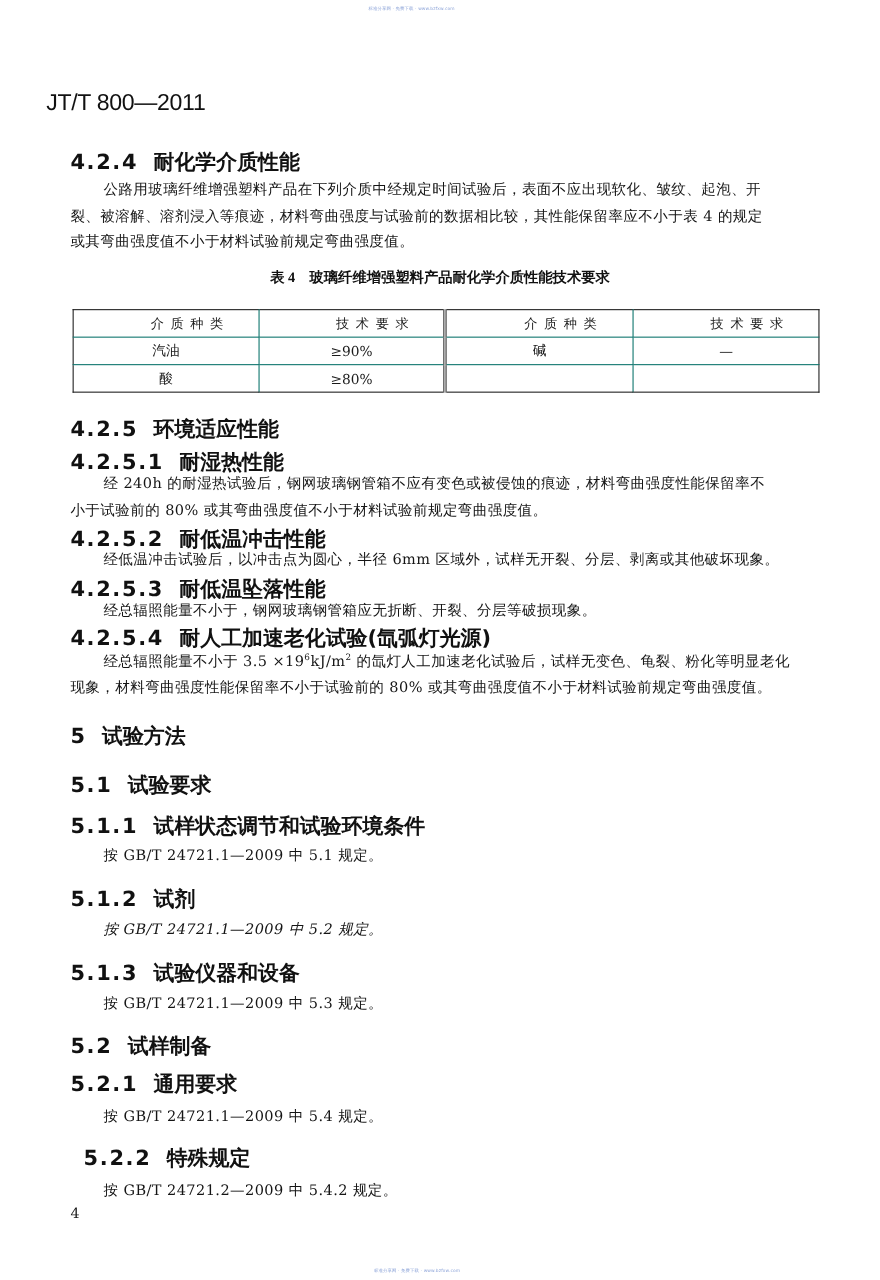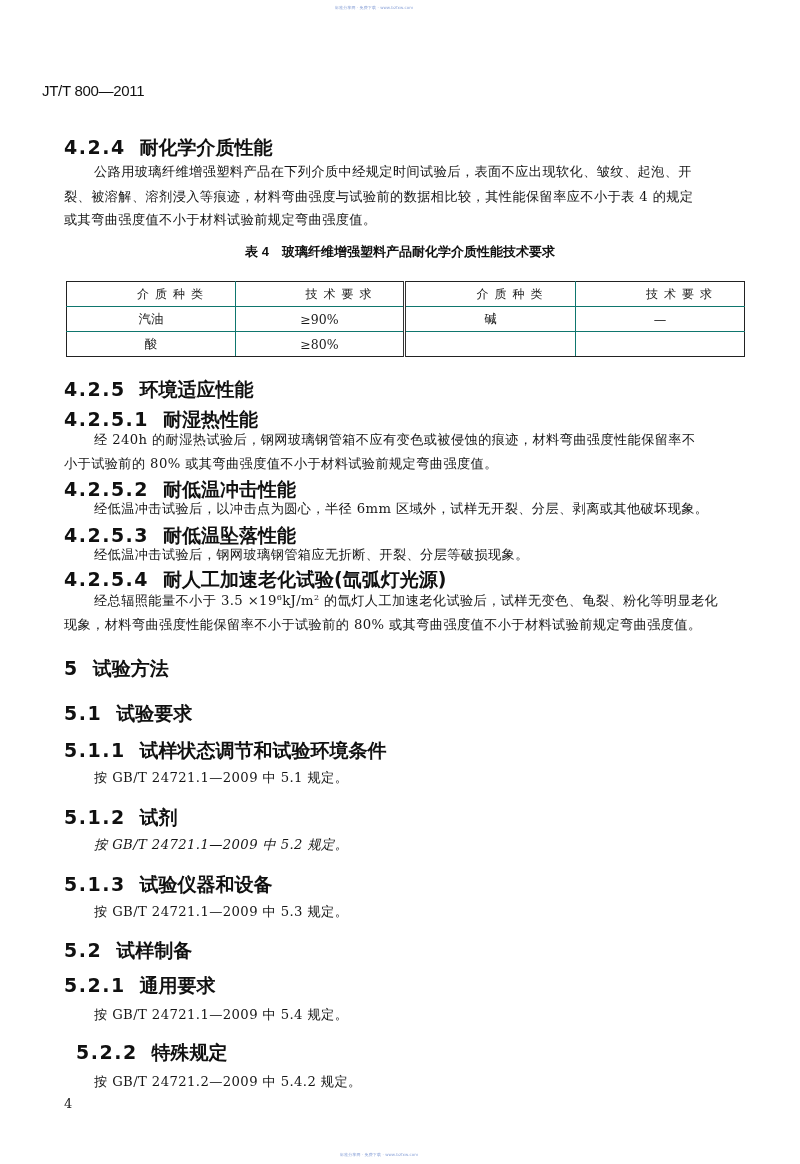--- a/index.html
+++ b/index.html
@@ -9,35 +9,35 @@
     font-family: "DejaVu Serif", "Liberation Serif", serif;
   }
   .abs { position: absolute; white-space: nowrap; }
   .watermark {
     font-family: "DejaVu Sans", sans-serif;
     font-size: 4px; color: #8da4d8; letter-spacing: 0.1px;
   }
   .doc-code {
     left: 42px; top: 82px;
     font-family: "Liberation Sans", "DejaVu Sans", sans-serif;
-    font-size: 15px; letter-spacing: -0.3px; color: #111;
+    font-size: 21px; letter-spacing: -0.3px; color: #111;
   }
   .h {
     font-family: "DejaVu Sans", "Liberation Sans", sans-serif;
     font-weight: bold; font-size: 19px; color: #111;
   }
   .h .num { display: inline-block; letter-spacing: 1.5px; }
   .h .gap { display: inline-block; width: 14px; }
   .p {
     font-family: "DejaVu Serif", "Liberation Serif", serif;
     font-size: 13.2px; color: #151515; letter-spacing: 0.4px;
   }
   .caption {
     left: 0; width: 800px; top: 243px; text-align: center;
-    font-family: Liberation Sans, sans-serif; font-weight: bold;
+    font-family: Liberation Serif, serif; font-weight: bold;
     font-size: 13px; color: #111;
   }
   table.t4 {
     position: absolute; left: 66px; top: 281px; width: 678px;
     border-collapse: collapse; table-layout: fixed;
     font-family: "DejaVu Serif", serif; font-size: 12.5px; color: #1a1a1a;
   }
   table.t4 td {
     border: 1px solid #0f766e; height: 24px; padding: 0; text-align: center;
     vertical-align: middle;
@@ -108,21 +108,21 @@
 <div class="abs p" style="left:64px; top:455px;">小于试验前的 80% 或其弯曲强度值不小于材料试验前规定弯曲强度值。</div>
 
 <div class="abs h" style="left:64px; top:477px;">
   <span class="num">4.2.5.2</span><span class="gap"></span><span>耐低温冲击性能</span>
 </div>
 <div class="abs p" style="left:94px; top:500px;">经低温冲击试验后，以冲击点为圆心，半径 6mm 区域外，试样无开裂、分层、剥离或其他破坏现象。</div>
 
 <div class="abs h" style="left:64px; top:523px;">
   <span class="num">4.2.5.3</span><span class="gap"></span><span>耐低温坠落性能</span>
 </div>
-<div class="abs p" style="left:94px; top:546px;">经低温冲击试验后，钢网玻璃钢管箱应无折断、开裂、分层等破损现象。</div>
+<div class="abs p" style="left:94px; top:546px;">经总辐照能量不小于，钢网玻璃钢管箱应无折断、开裂、分层等破损现象。</div>
 
 <div class="abs h" style="left:64px; top:567px;">
   <span class="num">4.2.5.4</span><span class="gap"></span><span>耐人工加速老化试验(氙弧灯光源)</span>
 </div>
 <div class="abs p" style="left:94px; top:592px;">
   <span>经总辐照能量不小于 3.5 ×19</span><span class="sup">6</span><span>kJ/m</span><span class="sup">2</span><span> 的氙灯人工加速老化试验后，试样无变色、龟裂、粉化等明显老化</span>
 </div>
 <div class="abs p" style="left:64px; top:616px;">现象，材料弯曲强度性能保留率不小于试验前的 80% 或其弯曲强度值不小于材料试验前规定弯曲强度值。</div>
 
 <div class="abs h" style="left:64px; top:656px;">

